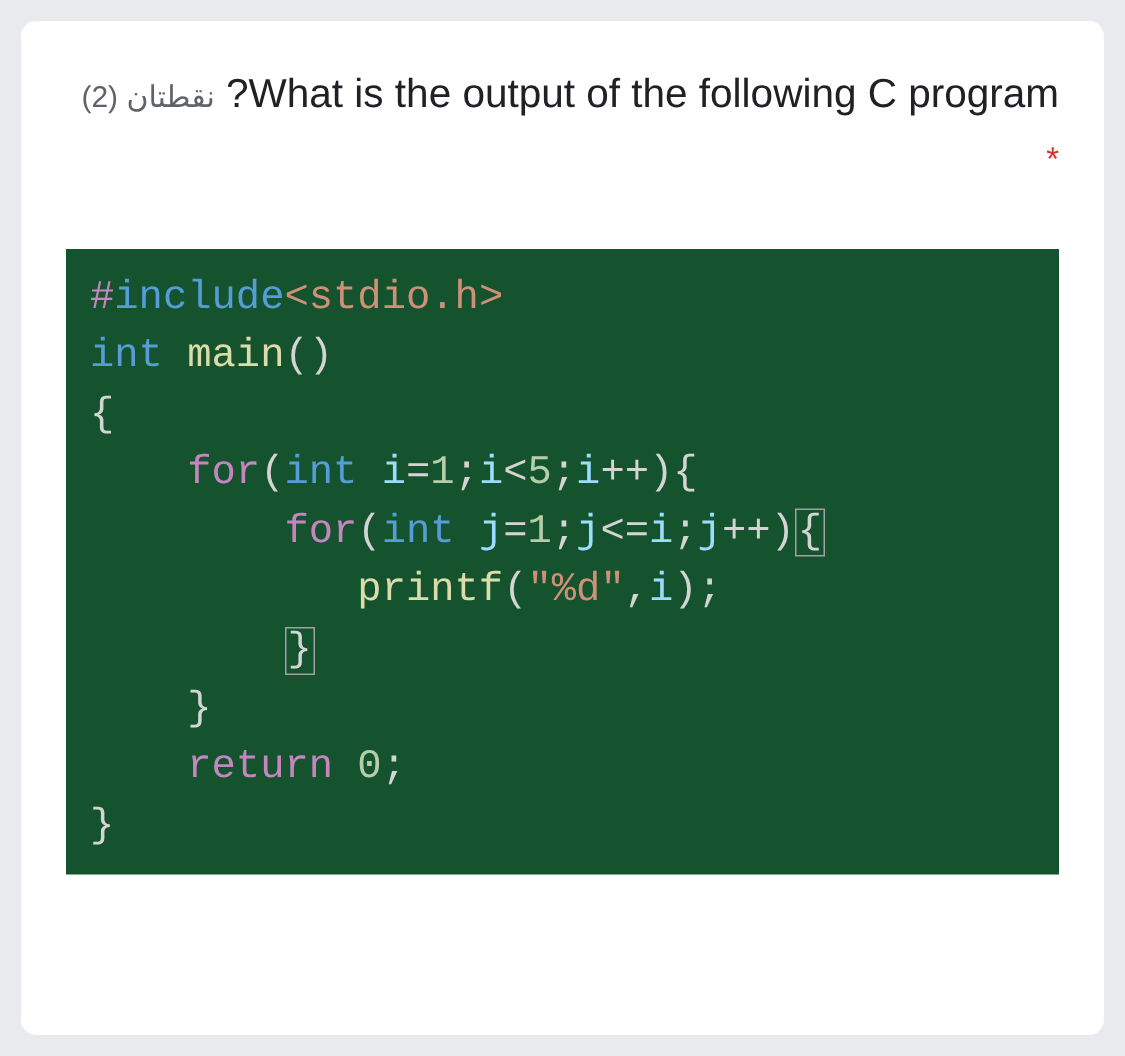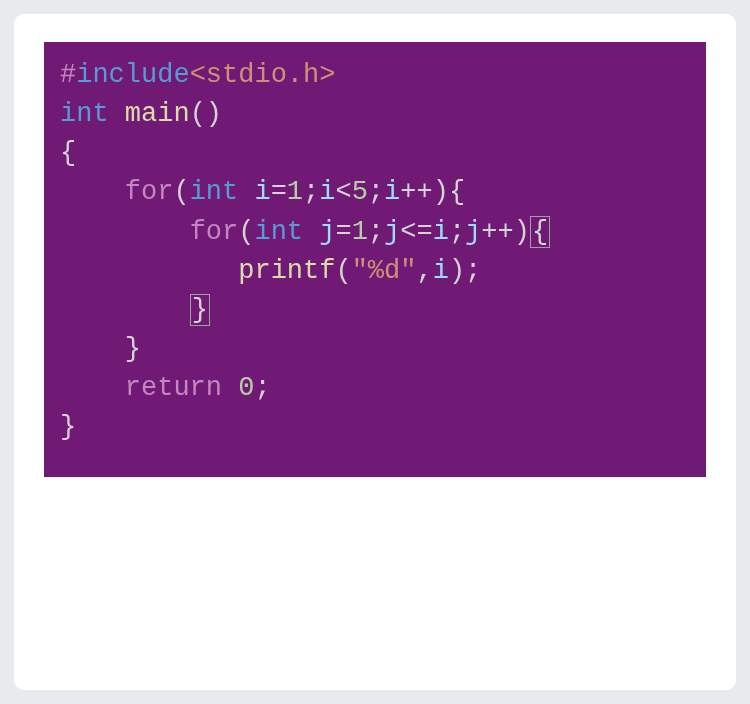--- a/index.html
+++ b/index.html
@@ -36,26 +36,26 @@
   .question-main {
     color: #202124;
     display: inline;
   }
   .required-mark {
     color: #d93025;
     font-size: 22px;
     margin-left: 4px;
   }
   .code-block {
-    background: #701a75;
+    background: #14532d;
     color: #d4d4d4;
     font-family: "Consolas", "Courier New", monospace;
     font-size: 27px;
     line-height: 1.45;
-    padding: 14px 16px 30px 16px;
+    padding: 14px 16px 12px 16px;
     white-space: pre;
     direction: ltr;
     text-align: left;
     overflow: hidden;
   }
   .tok-preproc    { color: #c586c0; }
   .tok-include    { color: #569cd6; }
   .tok-incfile    { color: #ce9178; }
   .tok-type       { color: #569cd6; }
   .tok-func       { color: #dcdcaa; }
@@ -70,20 +70,25 @@
   .cursor-box {
     border: 1px solid #a0a0a0;
     padding: 0 1px;
   }
 </style>
 </head>
 <body>
 
 <div class="card">
 
+  <div class="question-block">
+    <span class="question-main">What is the output of the following C program?</span>
+    <span class="points-label">نقطتان (2)</span>
+    <span class="required-mark">*</span>
+  </div>
 
   <div class="code-block"><span class="tok-preproc">#</span><span class="tok-include">include</span><span class="tok-incfile">&lt;</span><span class="tok-incfile">stdio.h</span><span class="tok-incfile">&gt;</span>
 <span class="tok-type">int</span> <span class="tok-func">main</span><span class="tok-paren">()</span>
 <span class="tok-brace">{</span>
     <span class="tok-ctrl">for</span><span class="tok-paren">(</span><span class="tok-type">int</span> <span class="tok-var">i</span><span class="tok-op">=</span><span class="tok-num">1</span><span class="tok-plain">;</span><span class="tok-var">i</span><span class="tok-op">&lt;</span><span class="tok-num">5</span><span class="tok-plain">;</span><span class="tok-var">i</span><span class="tok-op">++</span><span class="tok-paren">)</span><span class="tok-brace">{</span>
         <span class="tok-ctrl">for</span><span class="tok-paren">(</span><span class="tok-type">int</span> <span class="tok-var">j</span><span class="tok-op">=</span><span class="tok-num">1</span><span class="tok-plain">;</span><span class="tok-var">j</span><span class="tok-op">&lt;=</span><span class="tok-var">i</span><span class="tok-plain">;</span><span class="tok-var">j</span><span class="tok-op">++</span><span class="tok-paren">)</span><span class="tok-brace cursor-box">{</span>
            <span class="tok-func">printf</span><span class="tok-paren">(</span><span class="tok-str">"%d"</span><span class="tok-plain">,</span><span class="tok-var">i</span><span class="tok-paren">)</span><span class="tok-plain">;</span>
         <span class="tok-brace cursor-box">}</span>
     <span class="tok-brace">}</span>
     <span class="tok-ctrl">return</span> <span class="tok-num">0</span><span class="tok-plain">;</span>

